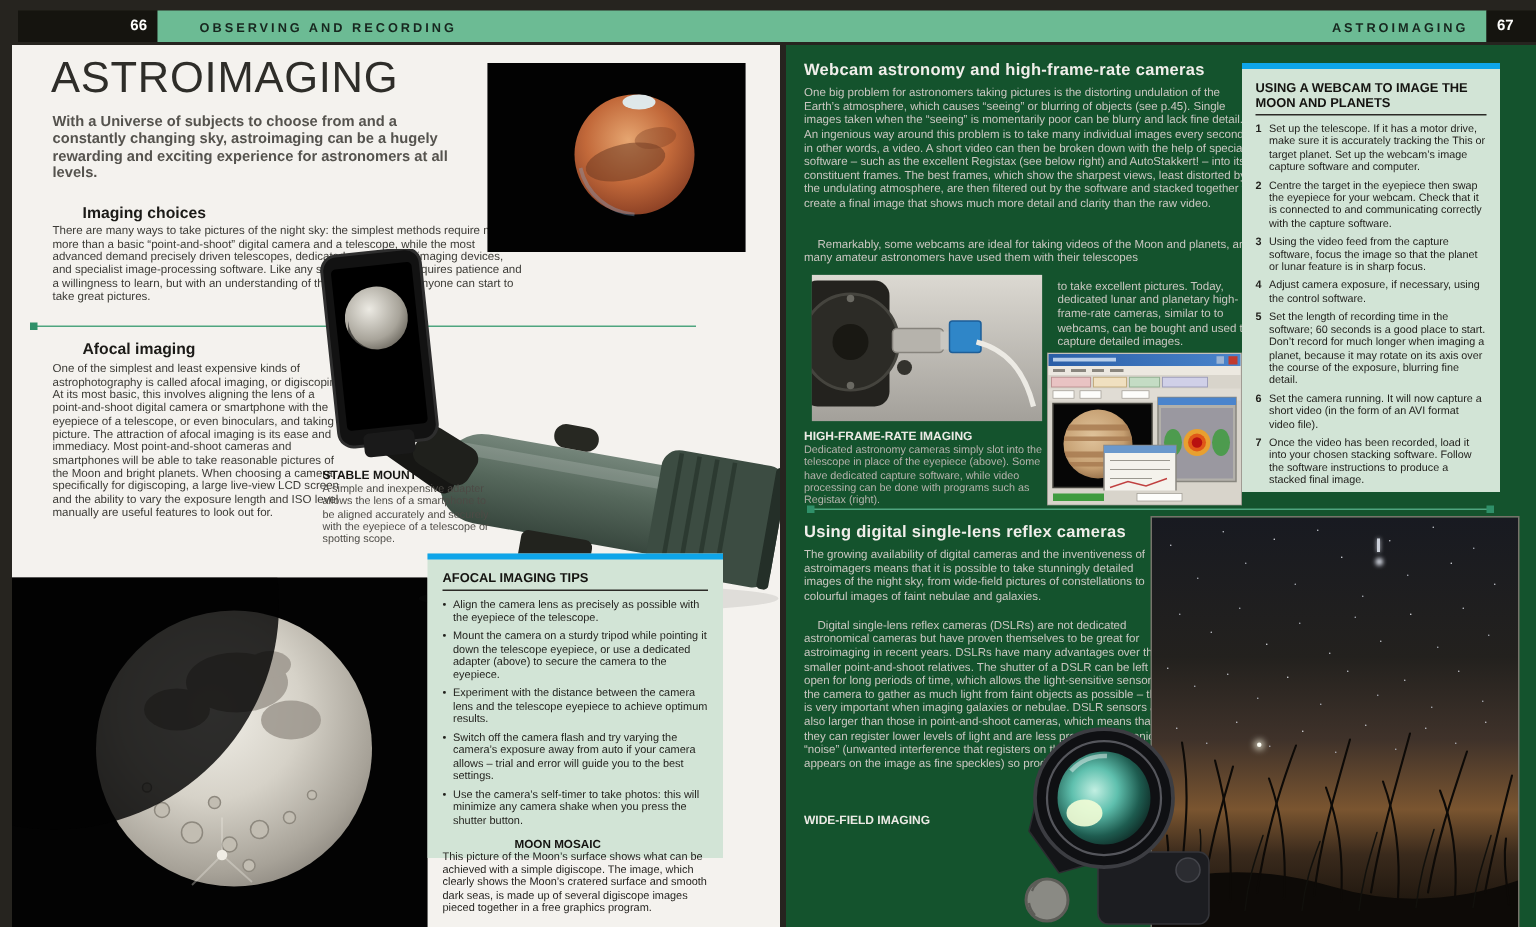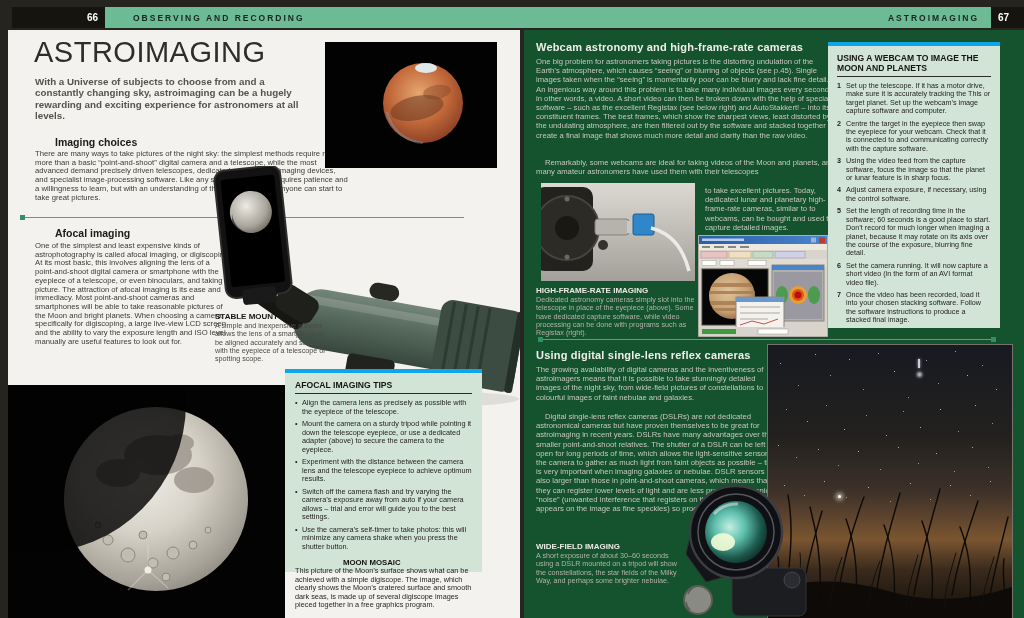--- a/index.html
+++ b/index.html
@@ -340,21 +340,20 @@
       <span class="sq sq-l"></span>
       <span class="sq sq-r"></span>
     </div>
 
     <h3 class="abs subhead-r h-dslr">Using digital single-lens reflex cameras</h3>
     <p class="abs body-r b-dslr1">The growing availability of digital cameras and the inventiveness of astroimagers means that it is possible to take stunningly detailed images of the night sky, from wide-field pictures of constellations to colourful images of faint nebulae and galaxies.</p>
     <p class="abs body-r b-dslr2">Digital single-lens reflex cameras (DSLRs) are not dedicated astronomical cameras but have proven themselves to be great for astroimaging in recent years. DSLRs have many advantages over their smaller point-and-shoot relatives. The shutter of a DSLR can be left open for long periods of time, which allows the light-sensitive sensor in the camera to gather as much light from faint objects as possible – this is very important when imaging galaxies or nebulae. DSLR sensors are also larger than those in point-and-shoot cameras, which means that they can register lower levels of light and are less prone to electronic “noise” (unwanted interference that registers on the sensor and appears on the image as fine speckles) so producing a cleaner image.</p>
 
     <div class="abs cap-r cap-wide">
       <div class="cap-title">WIDE-FIELD IMAGING</div>
-      <div class="cap-body">A short exposure of about 30–60 seconds using a DSLR mounted on a tripod will show the constellations, the star fields of the Milky Way, and perhaps some brighter nebulae.</div>
     </div>
 
     <div class="abs fig fig-night">
       <div class="stars"></div>
       <div class="star-bright"></div>
       <div class="streak"></div>
       <svg class="grass" width="244" height="182" viewBox="0 0 244 182">
         <path d="M0,152 Q60,136 120,154 T244,150 L244,182 L0,182 Z" fill="#0d0a07"></path>
         <g stroke="#0d0a07" fill="none" stroke-width="1.4" stroke-linecap="round">
           <path d="M18,162 C22,120 26,92 20,58"></path>

